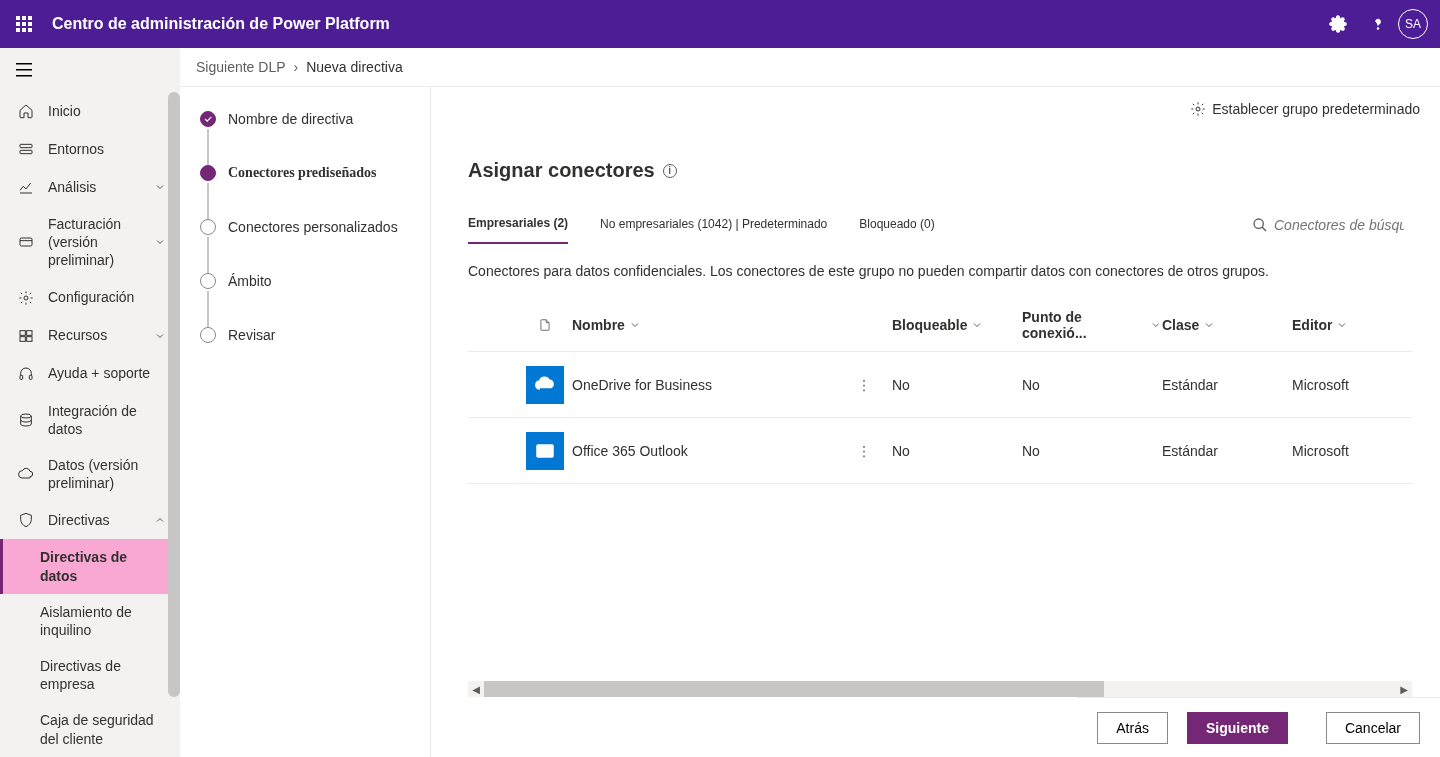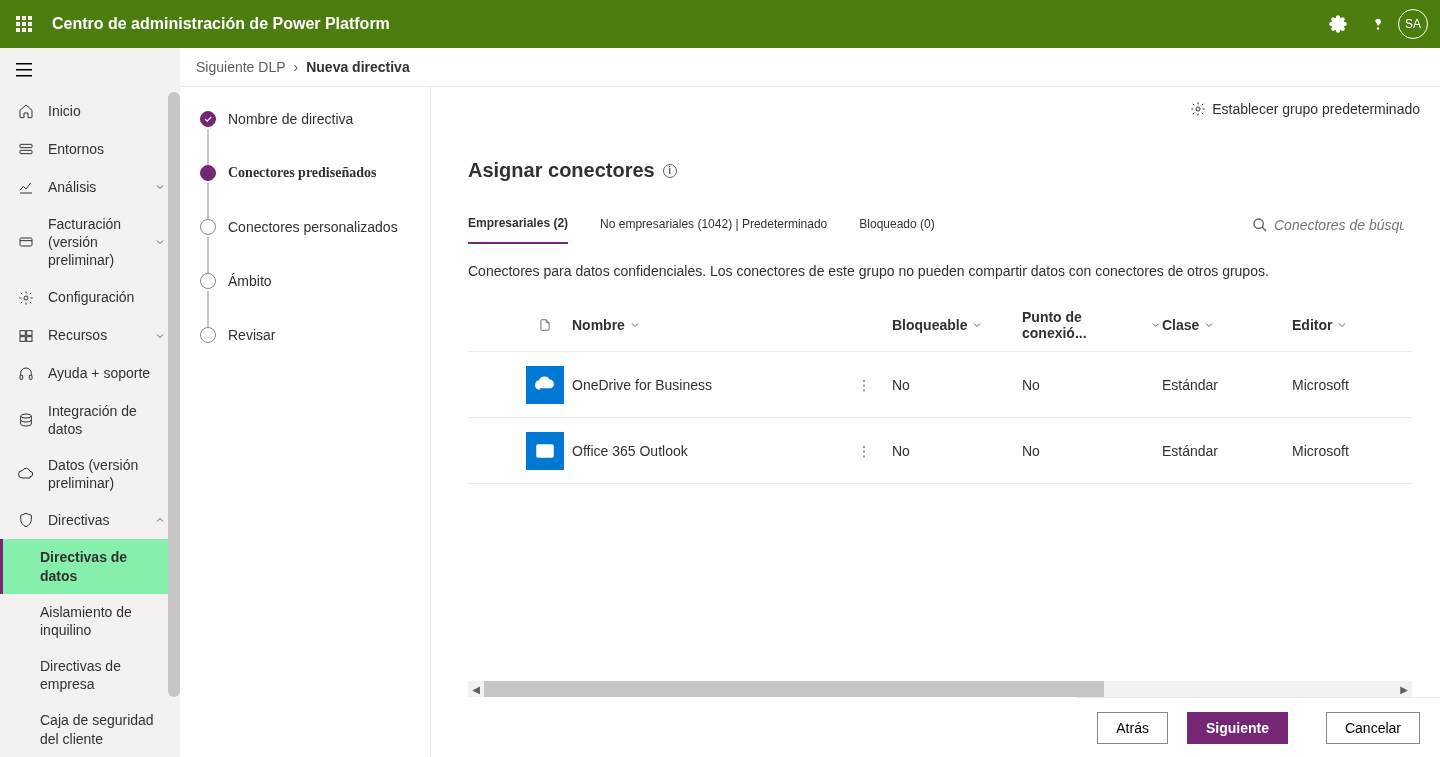--- a/index.html
+++ b/index.html
@@ -1,49 +1,49 @@
 <!DOCTYPE html>
 <html><head>
 <meta charset="utf-8">
 <style>
 * { box-sizing: border-box; margin: 0; padding: 0; }
 body { font-family: "Segoe UI", -apple-system, sans-serif; font-size: 14px; color: #323130; overflow: hidden; }
 .app { display: flex; flex-direction: column; height: 757px; width: 1440px; }
 
 
-.topbar { background: #4d7c0f; color: #fff; height: 48px; display: flex; align-items: center; padding: 0 12px; }
+.topbar { background: #4c1d95; color: #fff; height: 48px; display: flex; align-items: center; padding: 0 12px; }
 .waffle { width: 24px; height: 24px; display: flex; align-items: center; justify-content: center; cursor: pointer; }
 .waffle svg { fill: #fff; }
 .app-title { margin-left: 16px; font-size: 16px; font-weight: 600; }
 .topbar-spacer { flex: 1; }
 .topbar-icon { width: 40px; height: 40px; display: flex; align-items: center; justify-content: center; cursor: pointer; }
 .topbar-icon svg { fill: #fff; stroke: #fff; }
 .avatar { width: 30px; height: 30px; border: 1px solid #fff; border-radius: 50%; display: flex; align-items: center; justify-content: center; font-size: 12px; cursor: pointer; }
 
 
 .body { flex: 1; display: flex; overflow: hidden; }
 .sidebar { width: 180px; background: #f3f2f1; display: flex; flex-direction: column; overflow-y: auto; position: relative; }
 .hamburger { height: 44px; display: flex; align-items: center; padding: 0 16px; cursor: pointer; }
 .nav-item { display: flex; align-items: center; padding: 9px 12px 9px 16px; cursor: pointer; min-height: 38px; }
 .nav-icon { width: 20px; height: 20px; display: flex; align-items: center; justify-content: center; margin-right: 12px; flex-shrink: 0; }
 .nav-label { flex: 1; font-size: 14px; line-height: 1.3; }
 .nav-chevron { width: 14px; height: 14px; }
 .nav-sub { padding-left: 40px; }
-.nav-sub.active { background: #86efac; font-weight: 600; border-left: 3px solid #742774; padding-left: 37px; }
+.nav-sub.active { background: #f9a8d4; font-weight: 600; border-left: 3px solid #742774; padding-left: 37px; }
 
 
 .sidebar-scroll { position: absolute; right: 0; top: 44px; width: 12px; height: 620px; background: #f3f2f1; }
 .sidebar-thumb { width: 12px; height: 605px; background: #c8c6c4; border-radius: 6px; }
 
 
 .main { flex: 1; display: flex; flex-direction: column; background: #fff; }
 .breadcrumb { height: 38px; display: flex; align-items: center; padding: 0 16px; font-size: 14px; border-bottom: 0; }
 .breadcrumb-link { color: #605e5c; cursor: pointer; }
 .breadcrumb-sep { margin: 0 8px; color: #605e5c; }
-.breadcrumb-current { font-weight: 700; }
+.breadcrumb-current { font-weight: 400; }
 
 .main-body { flex: 1; display: flex; overflow: hidden; border-top: 1px solid #edebe9; }
 
 
 .stepper { width: 250px; padding: 24px 16px 0 20px; }
 .step { display: flex; align-items: center; position: relative; padding-bottom: 38px; }
 .step-circle { width: 16px; height: 16px; border-radius: 50%; border: 1.5px solid #8a8886; background: #fff; z-index: 1; flex-shrink: 0; }
 .step.done .step-circle { background: #742774; border-color: #742774; display: flex; align-items: center; justify-content: center; }
 .step.done .step-circle svg { stroke: #fff; }
 .step.active .step-circle { background: #742774; border-color: #742774; }

